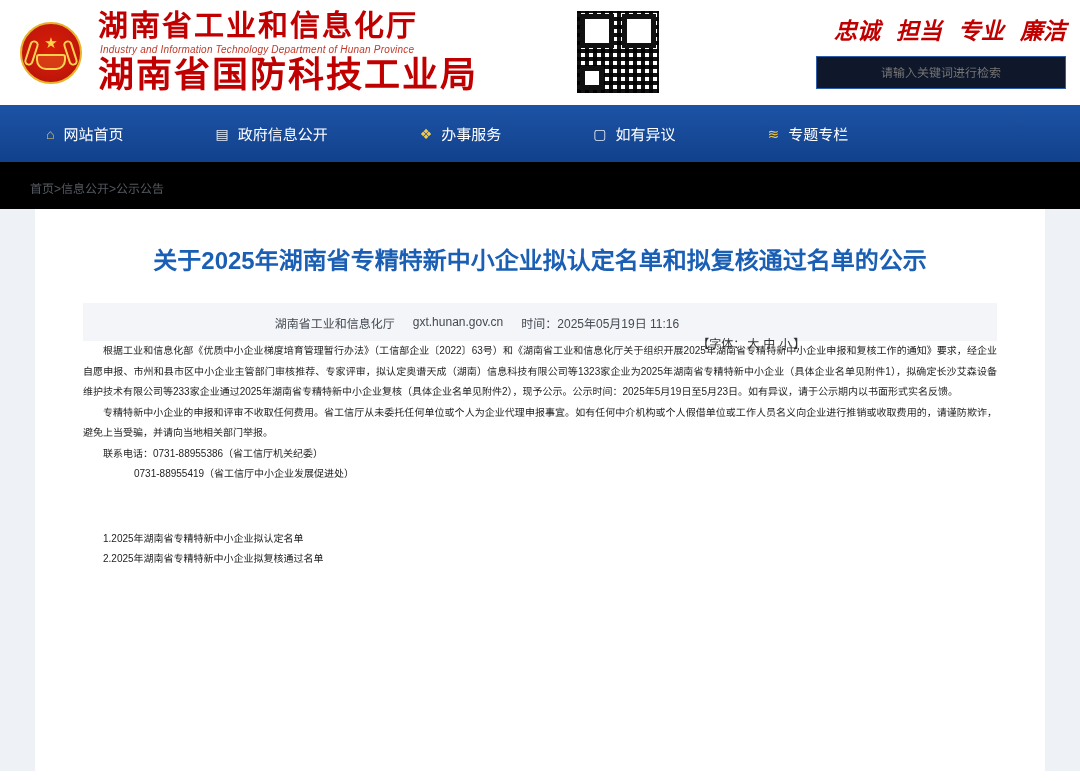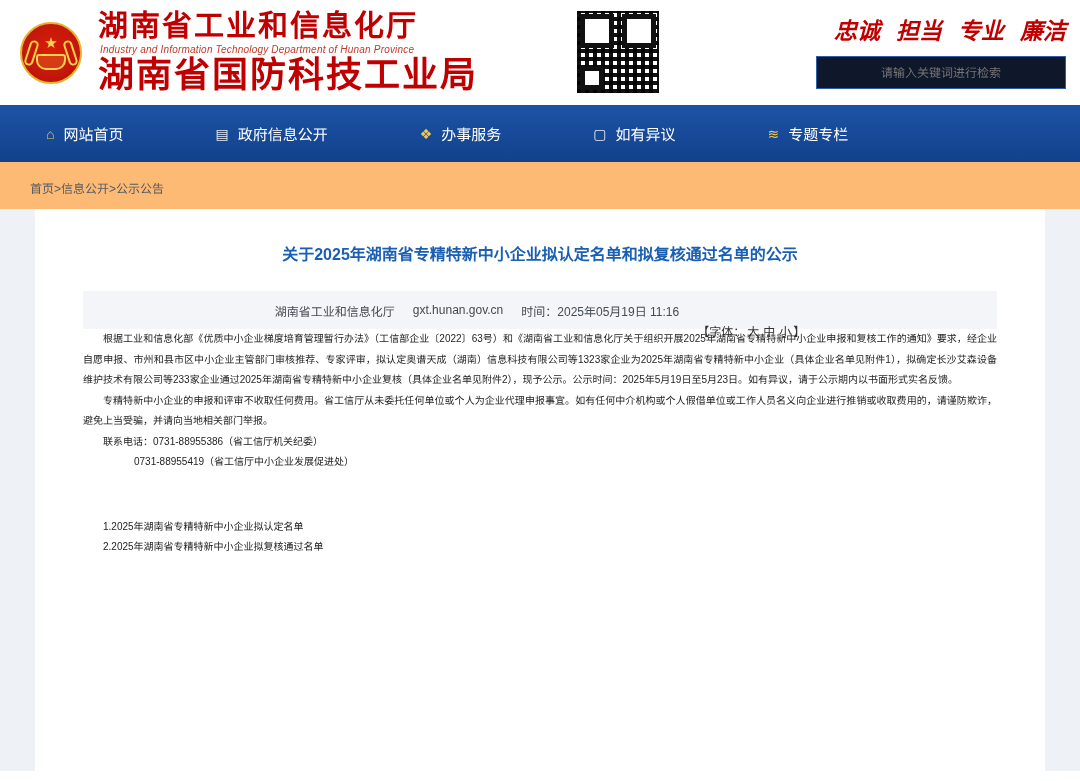--- a/index.html
+++ b/index.html
@@ -153,42 +153,42 @@
     cursor: pointer;
     white-space: nowrap;
   }
   .nav-item .nv-ico { font-size: 14px; color: #f2c94c; display:inline-block; }
   .nav-item:nth-child(2) .nv-ico,
   .nav-item:nth-child(4) .nv-ico { color: #e8ecf4; }
 
   
   .crumb-wrap {
     width: 1080px;
-    background: #fdba74;
+    background: #000000;
     padding: 17px 0 13px 30px;
   }
   .crumb { font-size: 12px; color: #555a61; }
 
   
   .page-bg {
     width: 1080px;
     background: #eef1f5;
     padding: 0 0 0 0;
     min-height: 562px;
   }
   .card {
     width: 1010px;
     margin: 0 auto;
     background: #ffffff;
     padding: 34px 48px 22px 48px;
     min-height: 562px;
   }
   .art-title {
     text-align: center;
-    font-size: 16px;
+    font-size: 24px;
     font-weight: bold;
     color: #1a5fb4;
     line-height: 1.5;
     padding: 0 10px;
   }
   .meta {
     margin-top: 24px;
     background: #f3f5f8;
     height: 38px;
     display: flex;

